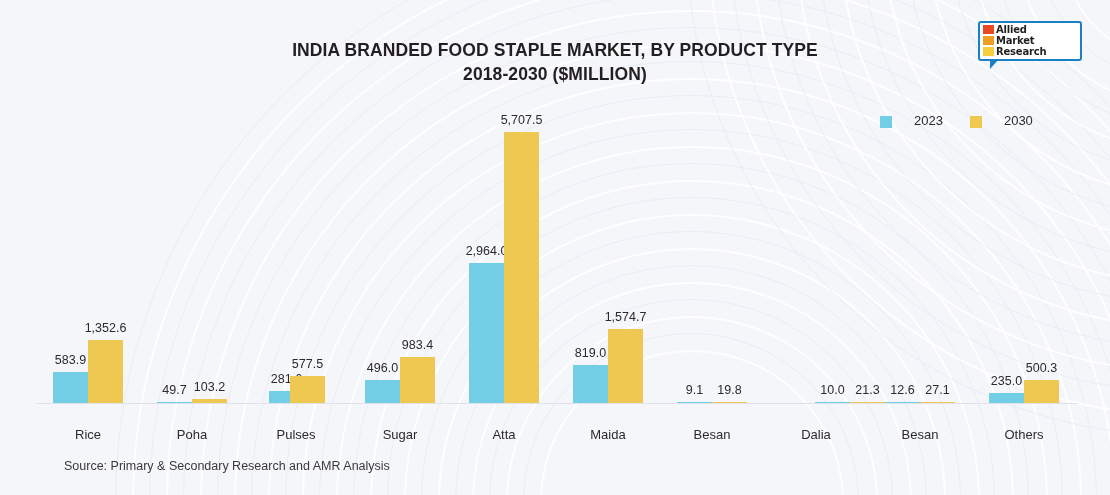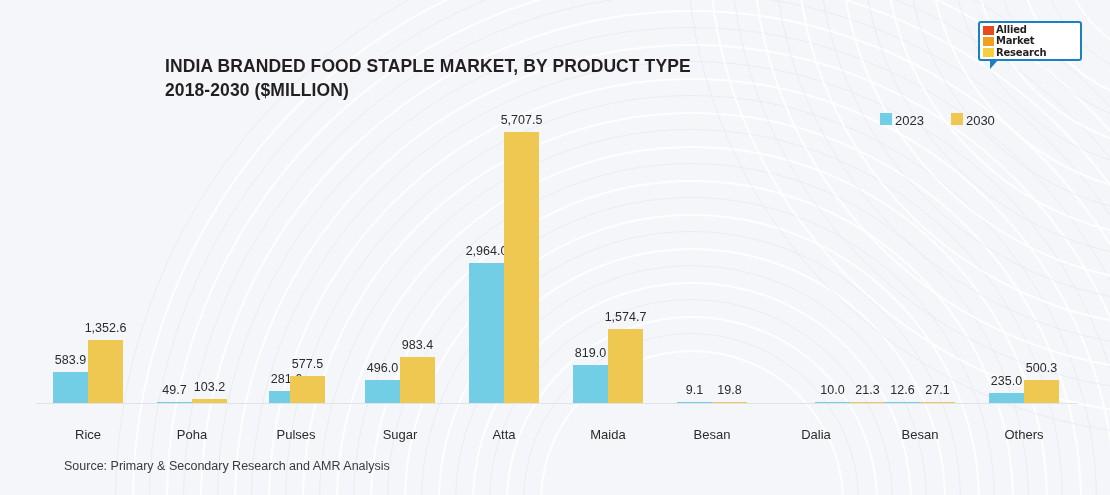--- a/index.html
+++ b/index.html
@@ -71,21 +71,20 @@
     border-bottom: 10px solid transparent;
   }
   #logo .rows {
     position: absolute;
     left: 5px;
     top: 4px;
     width: 94px;
   }
   #logo .lrow {
     display: flex;
-    align-items: center;
     height: 10.6px;
     margin-bottom: 0.6px;
   }
   #logo .sw {
     width: 11px;
     height: 9px;
     margin-right: 2px;
     flex: 0 0 auto;
   }
   #logo .sw.r1 { background: #e8491f; }
@@ -97,43 +96,44 @@
     font-weight: 700;
     color: #231f20;
     letter-spacing: -0.2px;
     line-height: 10px;
   }
 
   
   #chart-title {
     position: absolute;
     left: 165px;
-    top: 54px;
+    top: 38px;
     width: 780px;
+    text-align: center;
     font-size: 17.5px;
     font-weight: 700;
     line-height: 24px;
     color: #231f20;
     letter-spacing: 0.1px;
   }
   #chart-title .tline { display: block; }
 
   
   #legend {
     position: absolute;
     left: 880px;
     top: 113px;
     display: flex;
     align-items: center;
     gap: 27px;
   }
   #legend .litem {
     display: flex;
-    align-items: flex-start;
-    gap: 3px;
+    align-items: flex-end;
+    gap: 22px;
   }
   #legend .lsw {
     width: 12px;
     height: 12px;
   }
   #legend .llbl {
     font-size: 13px;
     color: #2b2b2b;
   }
 

